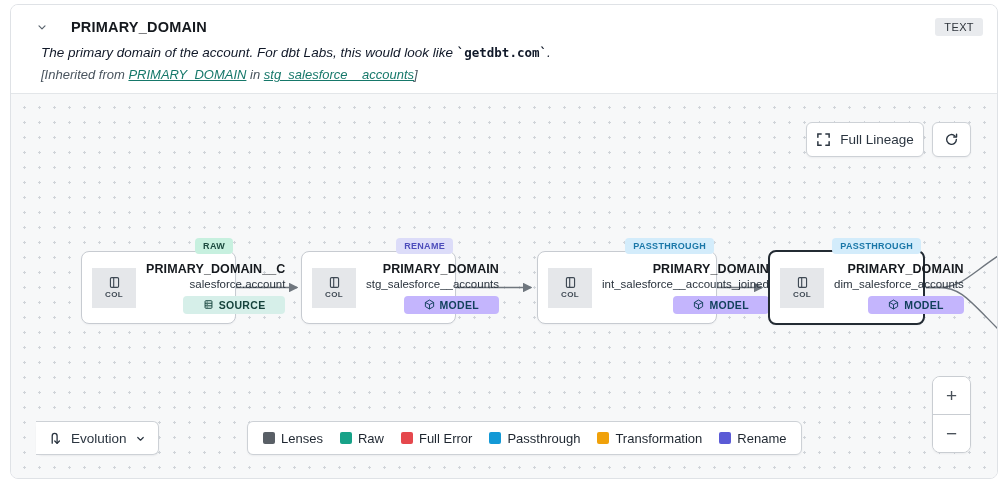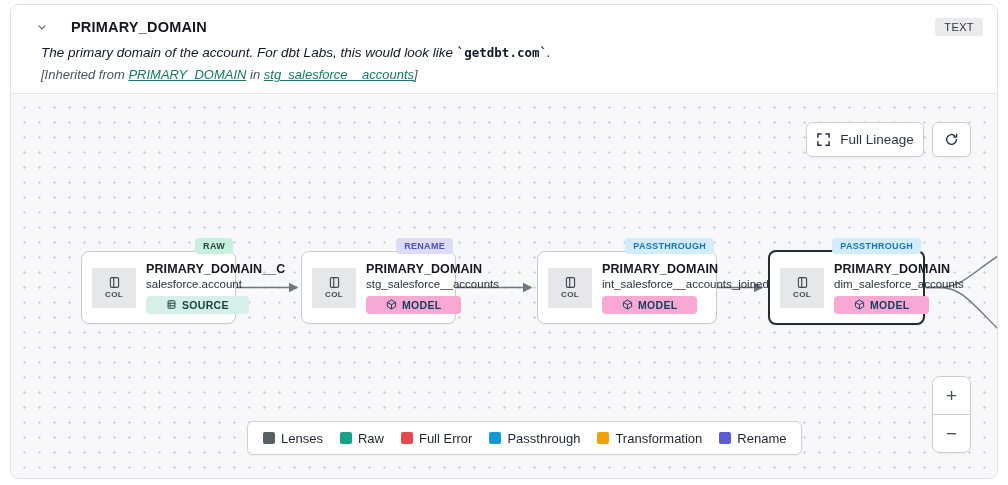--- a/index.html
+++ b/index.html
@@ -42,27 +42,27 @@
           box-shadow:0 1px 2px rgba(16,24,40,.04); }
   .node.selected { border:2px solid #232b33; height:75px; }
   .lens-badge { position:absolute; top:-14px; right:2px; font-size:9px; font-weight:bold; letter-spacing:.3px;
                 padding:3px 8px; border-radius:4px; }
   .lens-badge.raw { background:#c7f0df; color:#1c4a3f; }
   .lens-badge.rename { background:#dcdcf9; color:#4d4dbb; }
   .lens-badge.passthrough { background:#d3ecfb; color:#1a77a8; }
   .col-chip { width:44px; height:40px; background:#e5e7ea; border-radius:0; color:#3f4954;
               display:flex; flex-direction:column; align-items:center; justify-content:center; gap:1px; flex:none; }
   .col-chip .col-label { font-size:8px; font-weight:bold; letter-spacing:.4px; }
-  .node-text { display:flex; flex-direction:column; align-items:flex-start; }
+  .node-text { display:flex; flex-direction:column; align-items:flex-end; }
   .node-title { font-size:12.5px; font-weight:600; color:#15191e; letter-spacing:.1px; }
   .node-sub { margin-top:2px; font-size:11.5px; color:#29323c; }
   .kind { margin-top:6px; display:flex; align-items:center; gap:5px; font-size:10.5px; font-weight:600;
           padding:3px 20px; border-radius:4px; letter-spacing:.3px; }
   .kind.source { background:#d6efe9; color:#16433c; }
-  .kind.model { background:#f9a8d4; color:#12405c; }
+  .kind.model { background:#c4b5fd; color:#12405c; }
 
   
   .lens-group { position:absolute; left:25px; top:327px; height:34px; display:flex;
                 border-radius:6px; box-shadow:0 1px 2px rgba(16,24,40,.06); }
   .lenses-btn { display:flex; align-items:center; gap:7px; background:#11564b; color:#fff;
                 border:1px solid #11564b; border-radius:6px 0 0 6px; padding:0 13px;
                 font-size:13px; font-weight:600; cursor:pointer; }
   .lens-select { display:flex; align-items:center; gap:8px; background:#fff; color:#2b3540;
                  border:1px solid #cdd1d6; border-left:none; border-radius:0 6px 6px 0; padding:0 12px;
                  font-size:13.5px; cursor:pointer; }
@@ -240,20 +240,34 @@
                   <path d="M8 1.5 14 5v6L8 14.5 2 11V5z"></path>
                   <path d="M2 5l6 3.2L14 5M8 8.2V14.5"></path>
                 </svg>
             </span>
             <span>MODEL</span>
           </span>
         </div>
       </div>
 
       <div class="lens-group">
+        <button class="lens-select">
+          <span class="icon">
+            <svg width="15" height="15" viewBox="0 0 16 16" fill="none" stroke="#2b3540" stroke-width="1.4" stroke-linecap="round" stroke-linejoin="round">
+                <path d="M4.5 13V5.2a2.6 2.6 0 0 1 5.2 0V13"></path>
+                <path d="M7.2 10.6 9.7 13.2 12.2 10.6"></path>
+              </svg>
+          </span>
+          <span>Evolution</span>
+          <span class="icon">
+            <svg width="11" height="11" viewBox="0 0 16 16" fill="none" stroke="#2b3540" stroke-width="1.7" stroke-linecap="round" stroke-linejoin="round">
+                <path d="M4 6.5l4 4 4-4"></path>
+              </svg>
+          </span>
+        </button>
       </div>
 
       <div class="legend">
         <span class="leg-item">
             <span class="swatch" style="background: rgb(89, 95, 102);"></span>
             <span>Lenses</span>
           </span>
         <span class="leg-item">
             <span class="swatch" style="background: rgb(23, 162, 136);"></span>
             <span>Raw</span>

